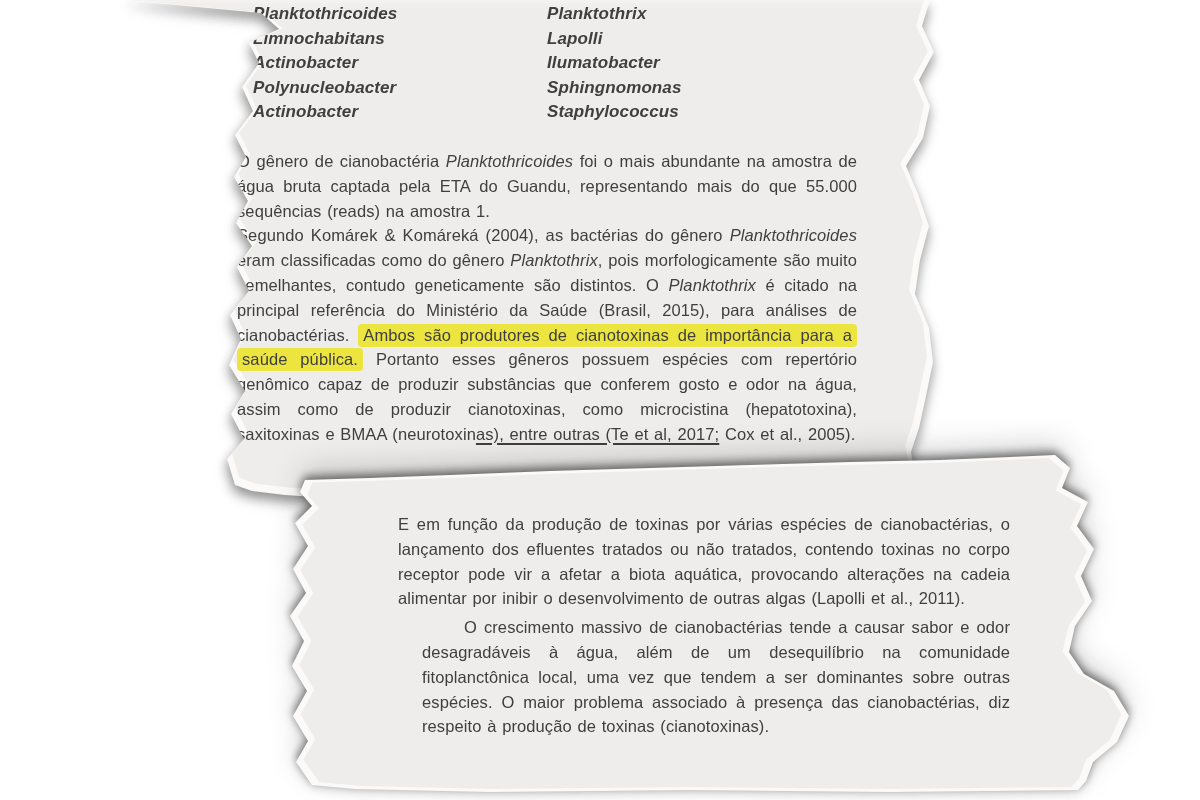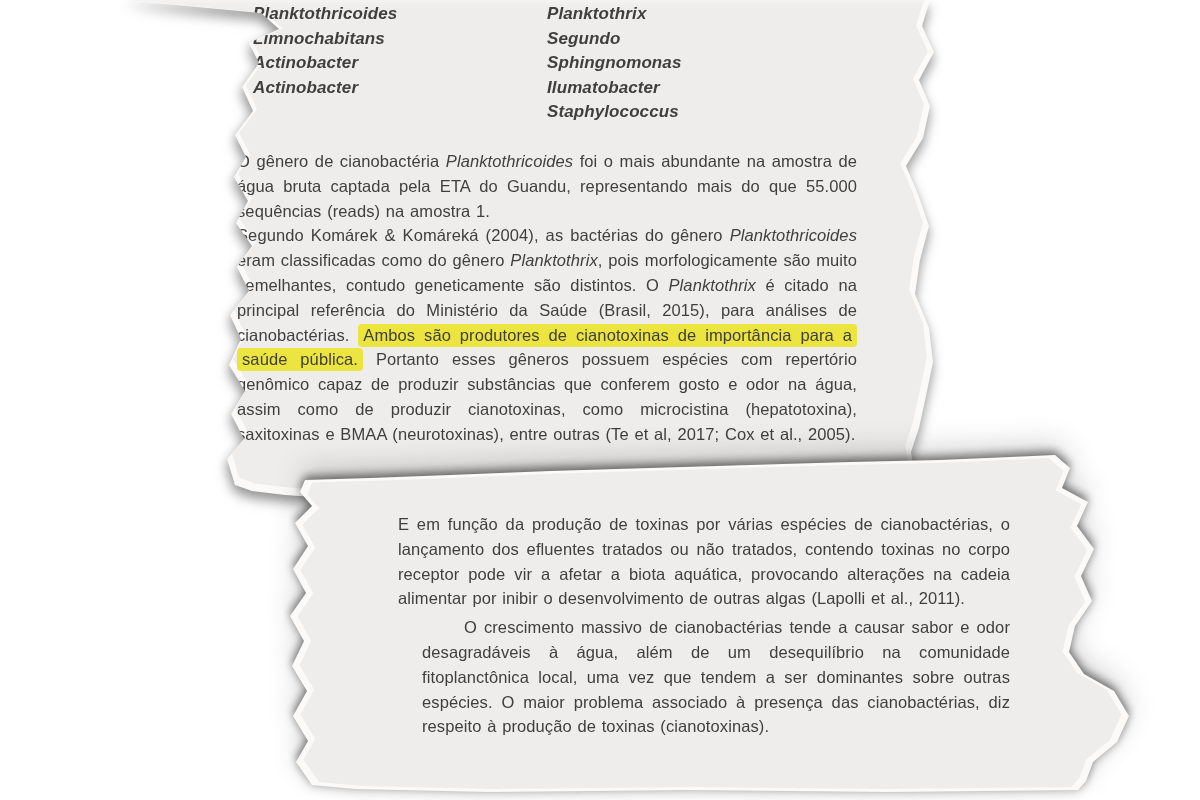--- a/index.html
+++ b/index.html
@@ -56,45 +56,47 @@
     text-align:justify;word-spacing:1px;letter-spacing:.1px;
   }
   .para.indent{text-indent:42px;margin-top:4px;margin-left:24px;}
   .seg-italic{font-style:italic;}
   .seg-highlight{
     background:var(--highlight,#ece43f);
     padding:2px 5px 3px;border-radius:4px;
     -webkit-box-decoration-break:clone;box-decoration-break:clone;margin-top:15px;
   }
   .seg-underline{
+    text-decoration:underline;
     text-decoration-thickness:1.5px;
     text-underline-offset:3px;
   }
 </style>
 </head>
 <body>
 
 <div class="stage">
 
   <div class="fragment frag-top">
     <div class="paper">
       <div class="paper-core"></div>
       <div class="content">
         <div class="genus-columns">
           <ul class="genus-col">
               <li>Planktothricoides</li>
               <li>Limnochabitans</li>
               <li>Actinobacter</li>
+              <li>Polynucleobacter</li>
               <li>Actinobacter</li>
             </ul>
           <ul class="genus-col">
               <li>Planktothrix</li>
-              <li>Segundo</li>
+              <li>Lapolli</li>
+              <li>Ilumatobacter</li>
               <li>Sphingnomonas</li>
-              <li>Ilumatobacter</li>
               <li>Staphylococcus</li>
             </ul>
         </div>
         <div class="paragraphs-top">
             <p class="para"><span>O gênero de cianobactéria </span><span class="seg-italic">Planktothricoides</span><span> foi o mais abundante na amostra de água bruta captada pela ETA do Guandu, representando mais do que 55.000 sequências (reads) na amostra 1.</span></p>
             <p class="para"><span>Segundo Komárek &amp; Komáreká (2004), as bactérias do gênero </span><span class="seg-italic">Planktothricoides</span><span> eram classificadas como do gênero </span><span class="seg-italic">Planktothrix</span><span>, pois morfologicamente são muito semelhantes, contudo geneticamente são distintos. O </span><span class="seg-italic">Planktothrix</span><span> é citado na principal referência do Ministério da Saúde (Brasil, 2015), para análises de cianobactérias. </span><span class="seg-highlight">Ambos são produtores de cianotoxinas de importância para a saúde pública.</span><span> Portanto esses gêneros possuem espécies com repertório genômico capaz de produzir substâncias que conferem gosto e odor na água, assim como de produzir cianotoxinas, como microcistina (hepatotoxina), saxitoxinas e BMAA (neurotoxin</span><span class="seg-underline">as), entre outras (Te et al, 2017;</span><span> Cox et al., 2005).</span></p>
           </div>
       </div>
     </div>
   </div>

